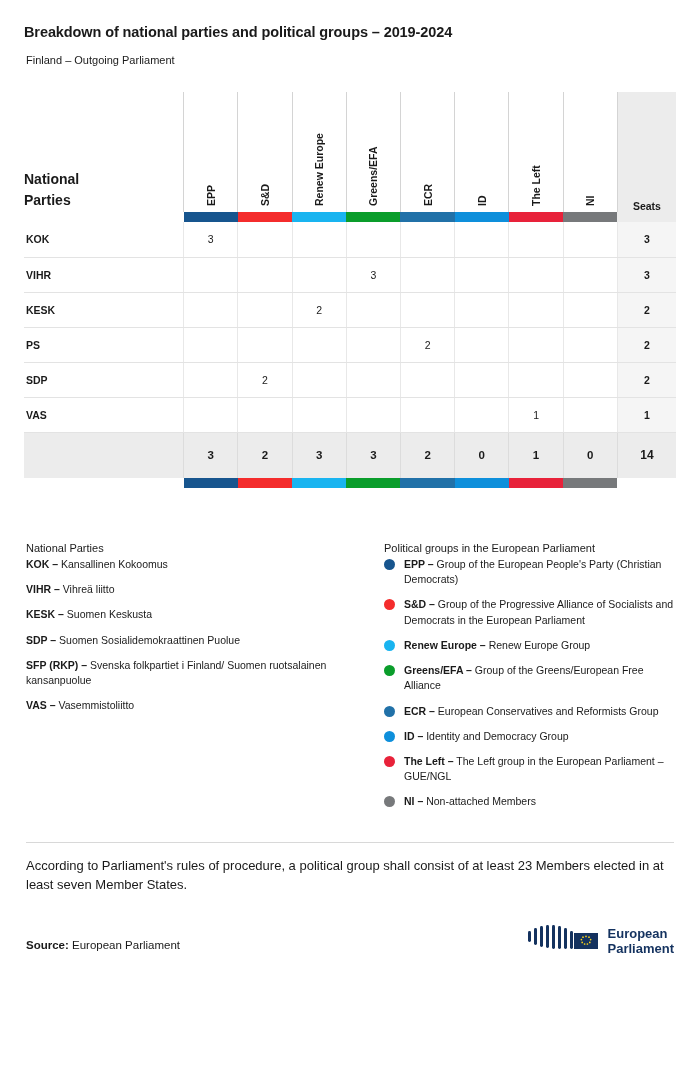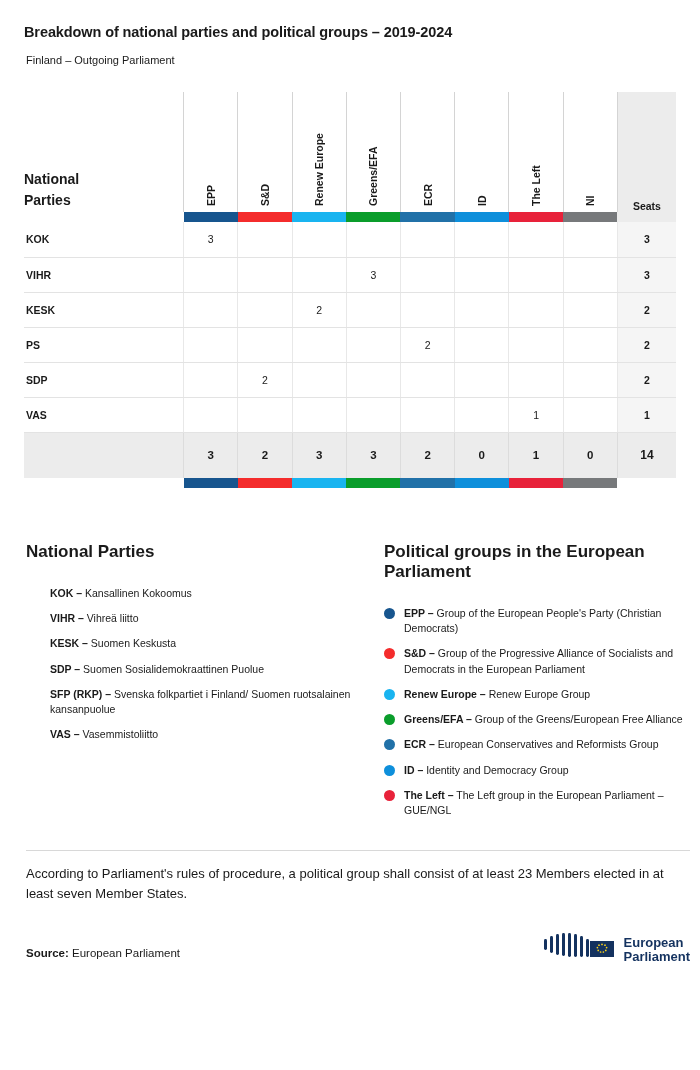--- a/index.html
+++ b/index.html
@@ -7,21 +7,21 @@
   body {
     width: 700px;
     height: 1070px;
     background: #ffffff;
     font-family: "Liberation Sans", sans-serif;
     color: #1a1a1a;
     position: relative;
     overflow: hidden;
   }
 
-  .page { padding: 20px 8px 0 24px; }
+  .page { padding: 20px 24px 0 24px; }
 
   h1.title {
     font-size: 14.5px;
     font-weight: bold;
     margin: 4px 0 0 0;
     letter-spacing: -0.1px;
   }
   .subtitle {
     font-size: 11px;
     margin: 14px 0 0 2px;
@@ -109,25 +109,25 @@
   
   .legend-wrap {
     display: flex;
     margin-top: 54px;
     font-size: 10.5px;
   }
   .legend-left { width: 360px; padding-left: 2px; }
   .legend-right { flex: 1; }
 
   .legend-title {
-    font-weight: bold;
-    font-size: 17px;
-    margin-bottom: 24px;
-  }
-  .party-line { margin-bottom: 10px; line-height: 1.45; font-size: 10.5px; margin-left: 24px; }
+    font-weight: normal;
+    font-size: 11px;
+    margin-bottom: 3px;
+  }
+  .party-line { margin-bottom: 10px; line-height: 1.45; font-size: 10.5px; }
   .party-line b { font-weight: bold; }
 
   .group-line {
     display: flex;
     margin-bottom: 10px;
     line-height: 1.45;
     font-size: 10.5px;
   }
   .dot {
     width: 11px; height: 11px; border-radius: 50%;
@@ -395,20 +395,24 @@
             <span class="dot" style="background:#2171a8"></span>
             <span class="group-text"><b>ECR –</b> <span>European Conservatives and Reformists Group</span></span>
           </div>
           <div class="group-line">
             <span class="dot" style="background:#0e8fdb"></span>
             <span class="group-text"><b>ID –</b> <span>Identity and Democracy Group</span></span>
           </div>
           <div class="group-line">
             <span class="dot" style="background:#e8223a"></span>
             <span class="group-text"><b>The Left –</b> <span>The Left group in the European Parliament – GUE/NGL</span></span>
+          </div>
+          <div class="group-line">
+            <span class="dot" style="background:#77797b"></span>
+            <span class="group-text"><b>NI –</b> <span>Non-attached Members</span></span>
           </div>
         </div>
     </div>
   </div>
 
   <div class="footnote-sep"></div>
   <div class="footnote">According to Parliament's rules of procedure, a political group shall consist of at least 23 Members elected in at least seven Member States.</div>
 
   <div class="footer-row">
     <div class="source">

